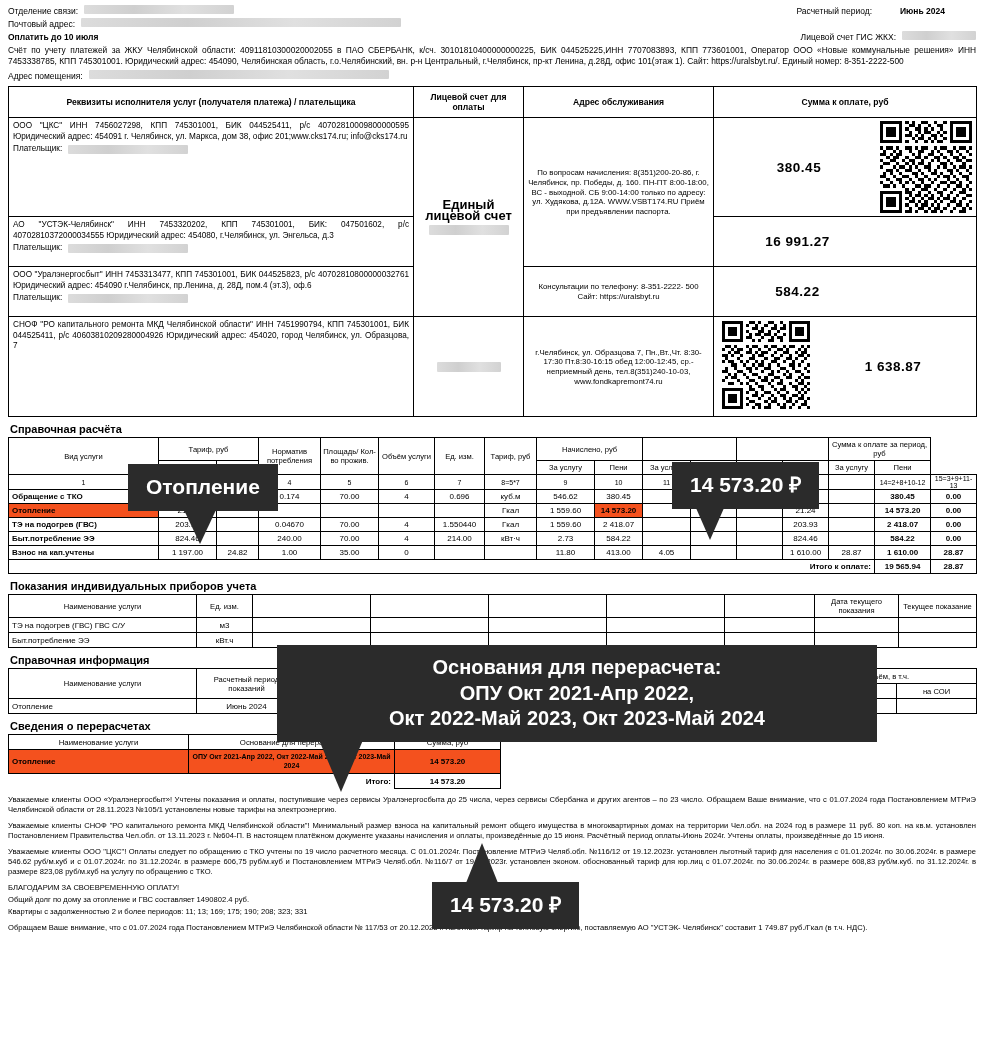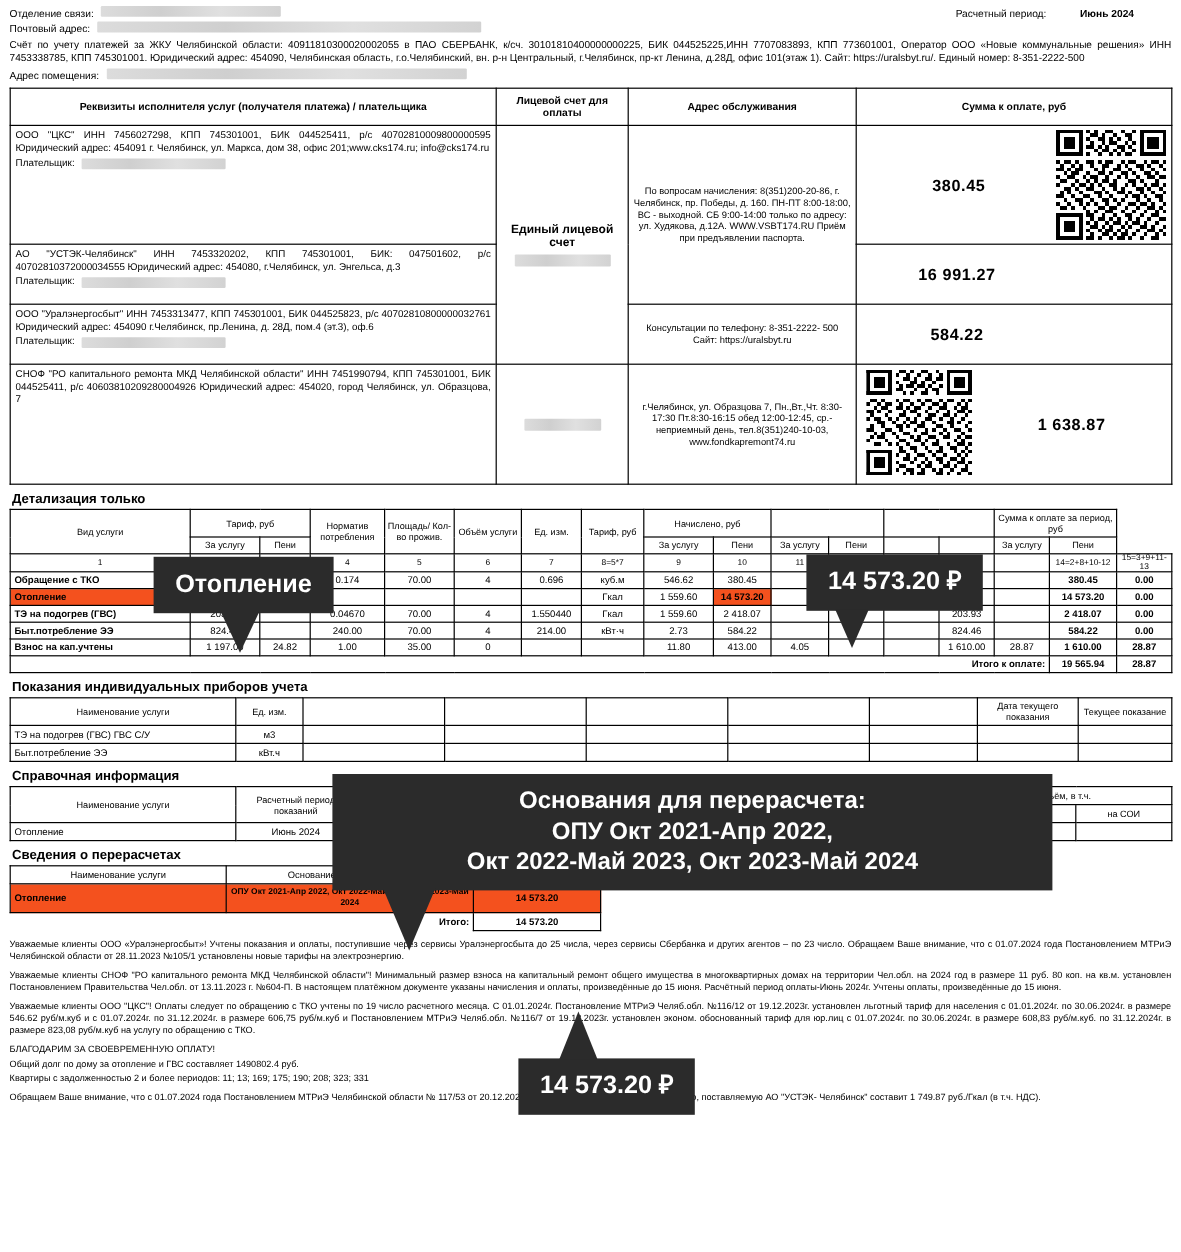--- a/index.html
+++ b/index.html
@@ -142,20 +142,26 @@
     <span class="hdr-right">Расчетный период:</span>
     <span class="hdr-right bold" style="margin-left:28px;width:76px;display:inline-block;">Июнь 2024</span>
   </div>
 
   <div class="hdr-row hdr-line">
     <span class="hdr-left">Почтовый адрес:</span>
     <span class="redact blur" style="width:320px;margin-left:6px;"></span>
     <span class="hdr-spacer"></span>
   </div>
 
+  <div class="hdr-row hdr-line">
+    <span class="hdr-left bold">Оплатить до 10 июля</span>
+    <span class="hdr-spacer"></span>
+    <span class="hdr-right">Лицевой счет ГИС ЖКХ:</span>
+    <span class="redact blur" style="width:74px;margin-left:6px;"></span>
+  </div>
 
   <div class="note">Счёт по учету платежей за ЖКУ Челябинской области: 40911810300020002055 в ПАО СБЕРБАНК, к/сч. 30101810400000000225, БИК 044525225,ИНН 7707083893, КПП 773601001, Оператор ООО «Новые коммунальные решения» ИНН 7453338785, КПП 745301001. Юридический адрес: 454090, Челябинская область, г.о.Челябинский, вн. р-н Центральный, г.Челябинск, пр-кт Ленина, д.28Д, офис 101(этаж 1). Сайт: https://uralsbyt.ru/. Единый номер: 8-351-2222-500</div>
 
   <div class="hdr-row hdr-line" style="margin-top:3px;">
     <span class="hdr-left">Адрес помещения:</span>
     <span class="redact blur" style="width:300px;margin-left:6px;"></span>
   </div>
 
   <table class="maintbl">
     <colgroup>
@@ -175,21 +181,21 @@
     <tbody>
       <tr style="height:62px;">
         <td>
           <div class="cell-txt">ООО "ЦКС" ИНН 7456027298, КПП 745301001, БИК 044525411, р/с 40702810009800000595 Юридический адрес: 454091 г. Челябинск, ул. Маркса, дом 38, офис 201;www.cks174.ru; info@cks174.ru</div>
           <div class="cell-txt" style="margin-top:2px;">
             <span>Плательщик:</span>
             <span class="redact blur" style="width:120px;margin-left:4px;"></span>
           </div>
         </td>
         <td rowspan="3" class="mid center">
-          <div style="font-size:10px;font-weight:bold;line-height:11px;">Единый лицевой счет</div>
+          <div style="font-size:13px;font-weight:bold;line-height:11px;">Единый лицевой счет</div>
           <div class="redact blur" style="width:80px;height:10px;margin:4px auto 0;"></div>
         </td>
         <td rowspan="2" class="mid">
           <div class="addr-txt">По вопросам начисления: 8(351)200-20-86, г. Челябинск, пр. Победы, д. 160. ПН-ПТ 8:00-18:00, ВС - выходной. СБ 9:00-14:00 только по адресу: ул. Худякова, д.12А. WWW.VSBT174.RU Приём при предъявлении паспорта.</div>
         </td>
         <td class="mid">
           <div style="display:flex;align-items:center;">
             <div style="flex:1;" class="sum-amt">380.45</div>
             <div class="qrbox" style="margin:0;">
               <svg class="qr" viewBox="0 0 29 29" shape-rendering="crispEdges">
@@ -704,21 +710,21 @@
                 </g>
               </svg>
             </div>
             <div style="flex:1;" class="sum-amt">1 638.87</div>
           </div>
         </td>
       </tr>
     </tbody>
   </table>
 
-  <div class="sec-title">Детализация только</div>
+  <div class="sec-title">Справочная расчёта</div>
 
   <table class="dtbl">
     <colgroup>
       <col style="width:150px">
         <col style="width:58px">
         <col style="width:42px">
       <col style="width:62px">
         <col style="width:58px">
         <col style="width:56px">
       <col style="width:50px">

